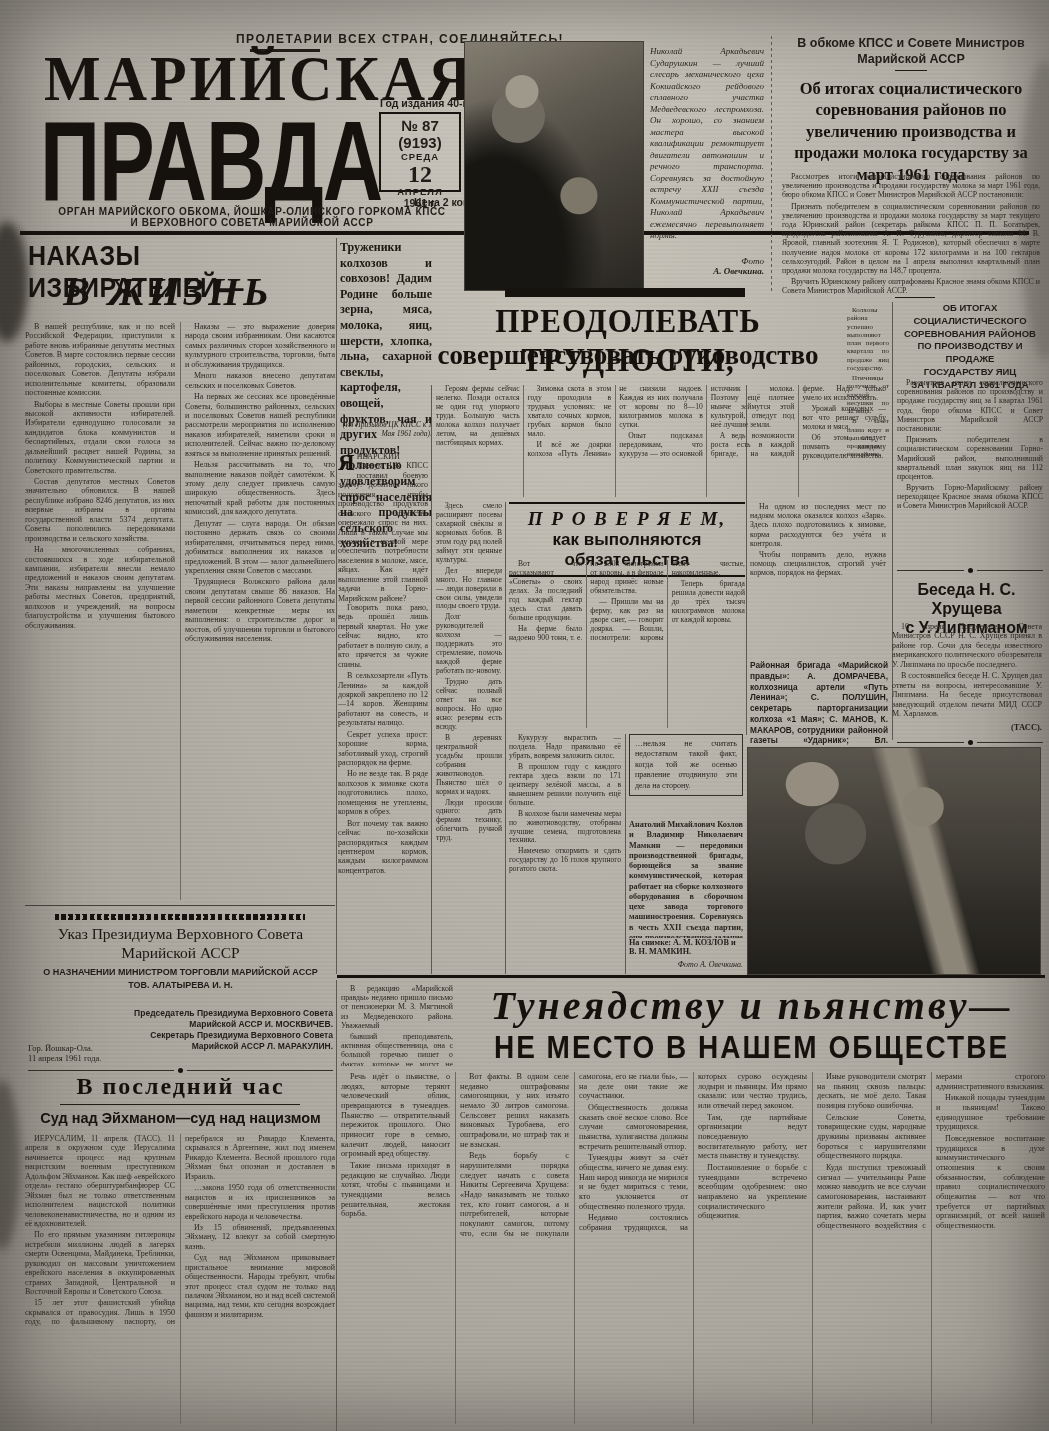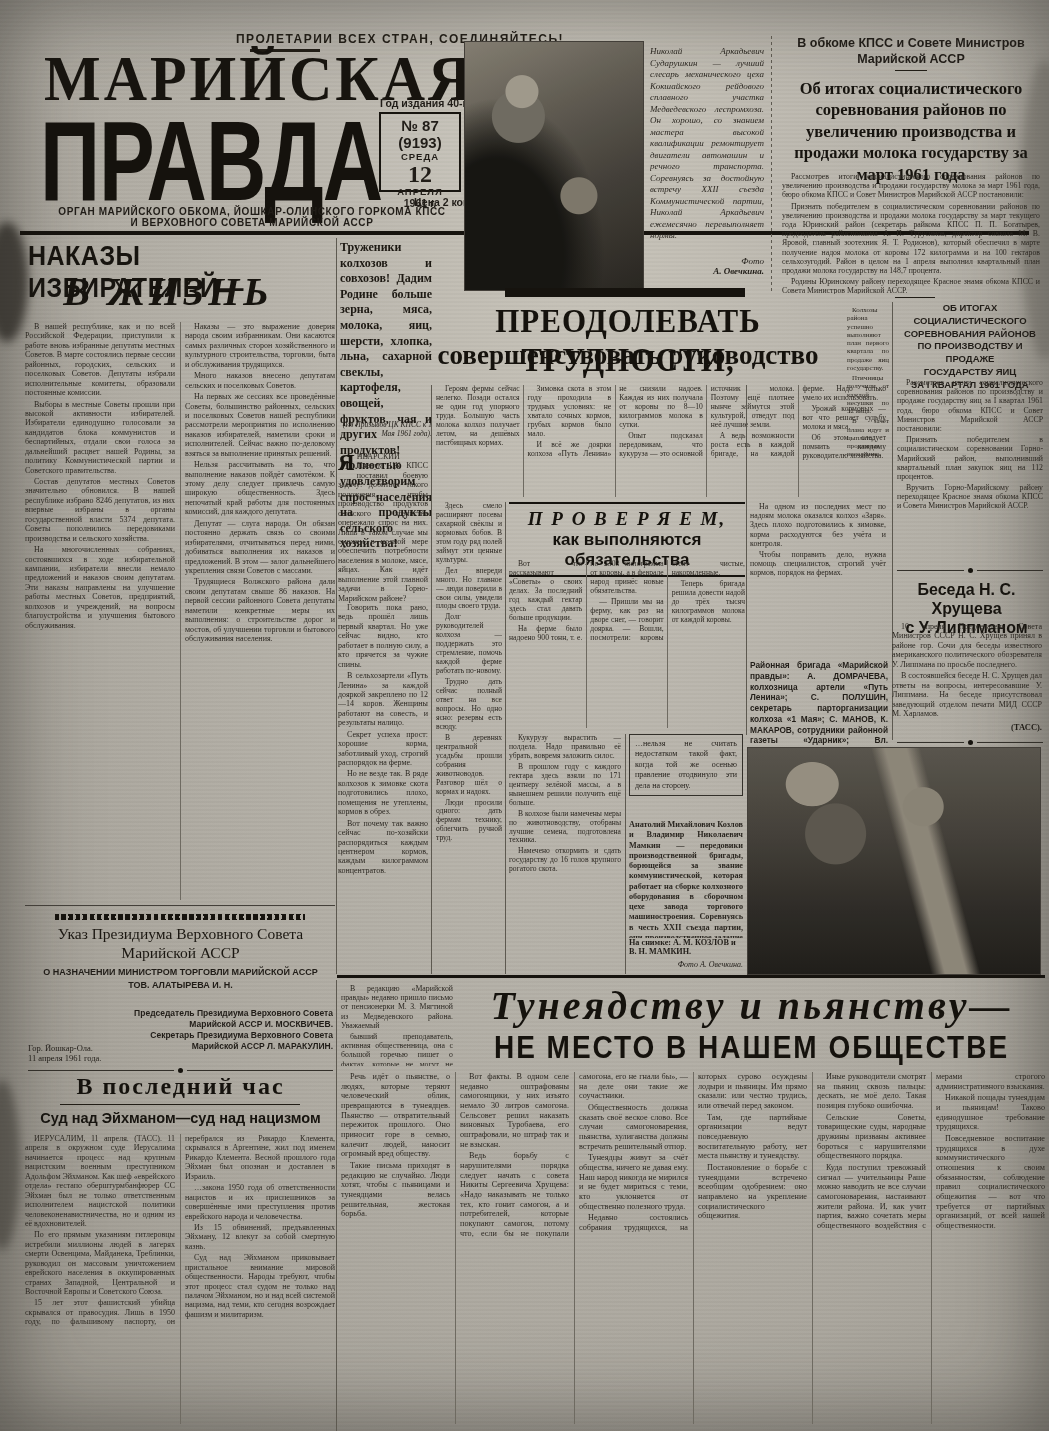--- a/index.html
+++ b/index.html
@@ -84,21 +84,21 @@
 
   <div class="abs sans c" style="left:782px;top:36px;width:258px;font-size:12.5px;font-weight:bold;line-height:1.25;">
     <div>В обкоме КПСС и Совете Министров</div>
     <div>Марийской АССР</div>
   </div>
   <div class="abs" style="left:895px;top:70px;width:32px;height:1px;background:#211d16;"></div>
   <div class="abs c" style="left:780px;top:78px;width:262px;font-size:16.5px;font-weight:bold;line-height:1.3;color:#17140f;">Об итогах социалистического соревнования районов по увеличению производства и продажи молока государству за март 1961 года</div>
   <div class="abs bt" style="left:782px;top:172px;width:258px;height:122px;font-size:7.8px;">
       <p class="para">Рассмотрев итоги социалистического соревнования районов по увеличению производства и продажи государству молока за март 1961 года, бюро обкома КПСС и Совет Министров Марийской АССР постановили:</p>
       <p class="para">Признать победителем в социалистическом соревновании районов по увеличению производства и продажи молока государству за март текущего года Юринский район (секретарь райкома КПСС П. П. Богатырев, председатель райисполкома А. П. Турусинов, директор совхоза М. В. Яровой, главный зоотехник Я. Т. Родионов), который обеспечил в марте получение надоя молока от коровы 172 килограмма и на 100 гектаров сельхозугодий. Район в целом на 1 апреля выполнил квартальный план продажи молока государству на 148,7 процента.</p>
-      <p class="para">Родины Юринскому району переходящее Красное знамя обкома КПСС и Совета Министров Марийской АССР.</p>
+      <p class="para">Вручить Юринскому району оштрафованы Красное знамя обкома КПСС и Совета Министров Марийской АССР.</p>
     </div>
   <div class="abs" style="left:895px;top:297px;width:40px;height:1px;background:#211d16;"></div>
 
   <div class="abs bt strip" style="left:847px;top:306px;width:42px;height:250px;font-size:7px;">
       <p class="para">Колхозы района успешно выполняют план первого квартала по продаже яиц государству.</p>
       <p class="para">Птичницы получили от каждой несушки по 32 яйца.</p>
       <p class="para">В зачёт плана идут и цыплята, проданные населению.</p>
     </div>
   <div class="abs vr" style="left:892px;top:302px;height:438px;"></div>
   <div class="abs sans c" style="left:897px;top:302px;width:146px;font-size:9.5px;font-weight:bold;line-height:1.35;">
@@ -175,21 +175,21 @@
       <p class="para">А ведь возможности роста есть в каждой бригаде, на каждой ферме. Надо только умело их использовать.</p>
       <p class="para">Урожай кормовых — вот что решает судьбу молока и мяса.</p>
       <p class="para">Об этом следует помнить каждому руководителю хозяйства.</p>
     </div>
 
   <div class="abs bt" style="left:436px;top:502px;width:66px;height:472px;font-size:7.6px;">
       <p class="para">Здесь смело расширяют посевы сахарной свёклы и кормовых бобов. В этом году ряд полей займут эти ценные культуры.</p>
       <p class="para">Дел впереди много. Но главное — люди поверили в свои силы, увидели плоды своего труда.</p>
       <p class="para">Долг руководителей колхоза — поддержать это стремление, помочь каждой ферме работать по-новому.</p>
       <p class="para">Трудно дать сейчас полный ответ на все вопросы. Но одно ясно: резервы есть всюду.</p>
-      <p class="para">В деревнях центральной усадьбы прошли собрания животноводов. Разговор шёл о кормах и надоях.</p>
+      <p class="para">В деревнях центральной усадьбы прошли собрания животноводов. Пьянство шёл о кормах и надоях.</p>
       <p class="para">Люди просили одного: дать фермам технику, облегчить ручной труд.</p>
     </div>
   <div class="abs vr" style="left:505px;top:502px;height:472px;"></div>
 
   <div class="abs" style="left:509px;top:502px;width:236px;border-top:2px solid #16130e;border-bottom:2px solid #16130e;padding:4px 0 5px;text-align:center;">
     <div style="font-size:19px;font-weight:bold;font-style:italic;letter-spacing:2px;color:#15120d;">П Р О В Е Р Я Е М,</div>
     <div class="sans" style="font-size:17px;font-weight:bold;color:#15120d;">как выполняются обязательства</div>
   </div>
 
   <div class="abs bt cols3" style="left:509px;top:560px;width:236px;height:168px;font-size:7.6px;">

